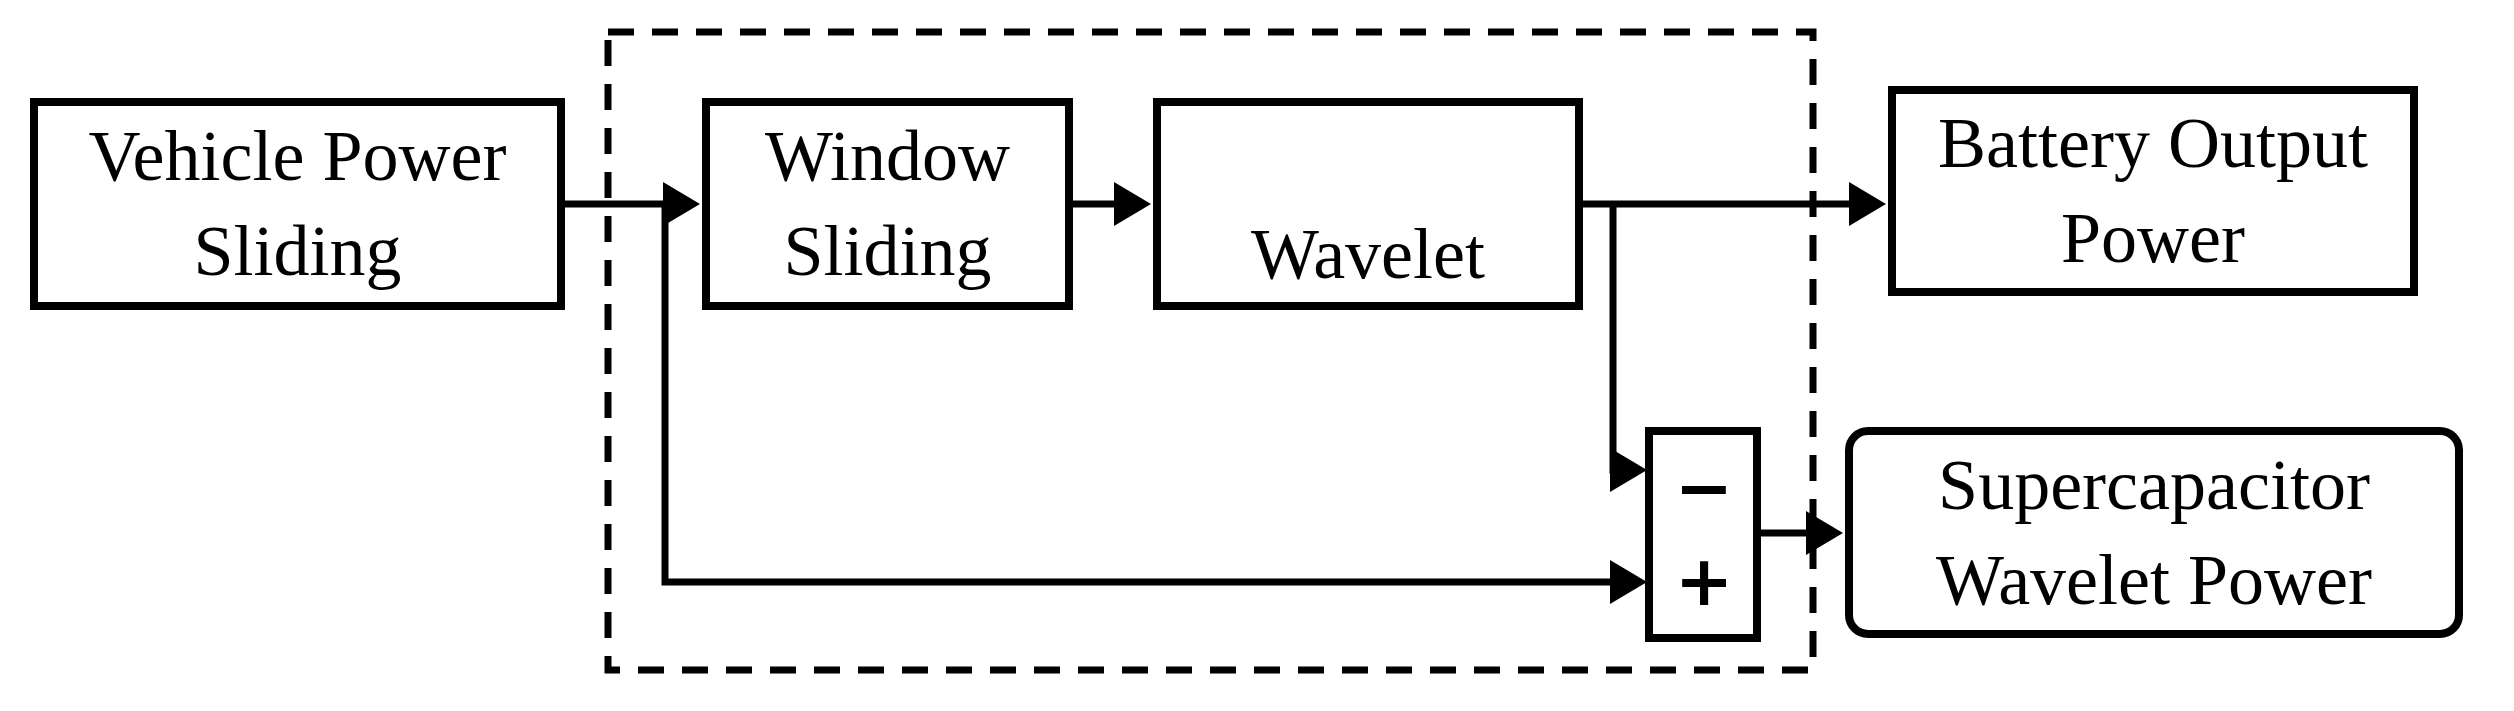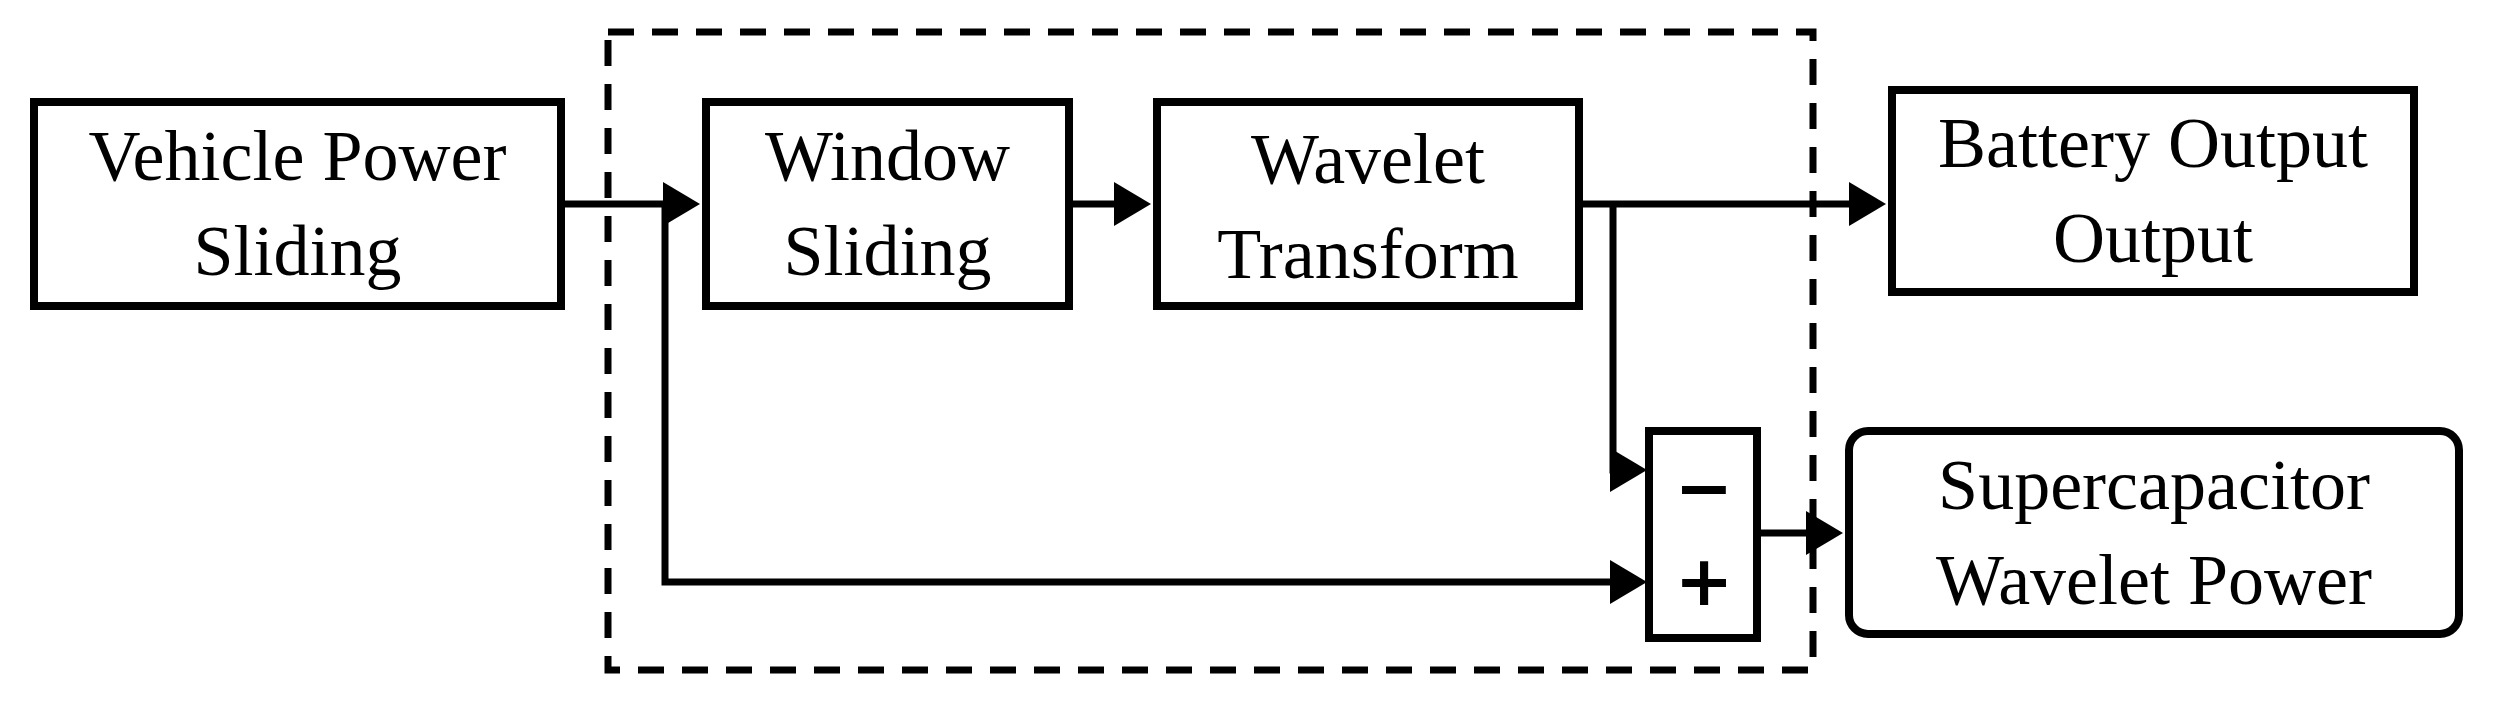--- a/index.html
+++ b/index.html
@@ -85,26 +85,25 @@
     <span>Sliding</span>
   </div>
 
   <div class="node node-sliding">
     <span>Window</span>
     <span>Sliding</span>
   </div>
 
   <div class="node node-wavelet">
     <span>Wavelet</span>
-    <span>Transform</span>
   </div>
 
   <div class="node node-battery">
     <span>Battery Output</span>
-    <span>Output</span>
+    <span>Power</span>
   </div>
 
   <div class="node node-supercap">
     <span>Supercapacitor</span>
     <span>Wavelet Power</span>
   </div>
 
 </div>
 
 </body></html>

